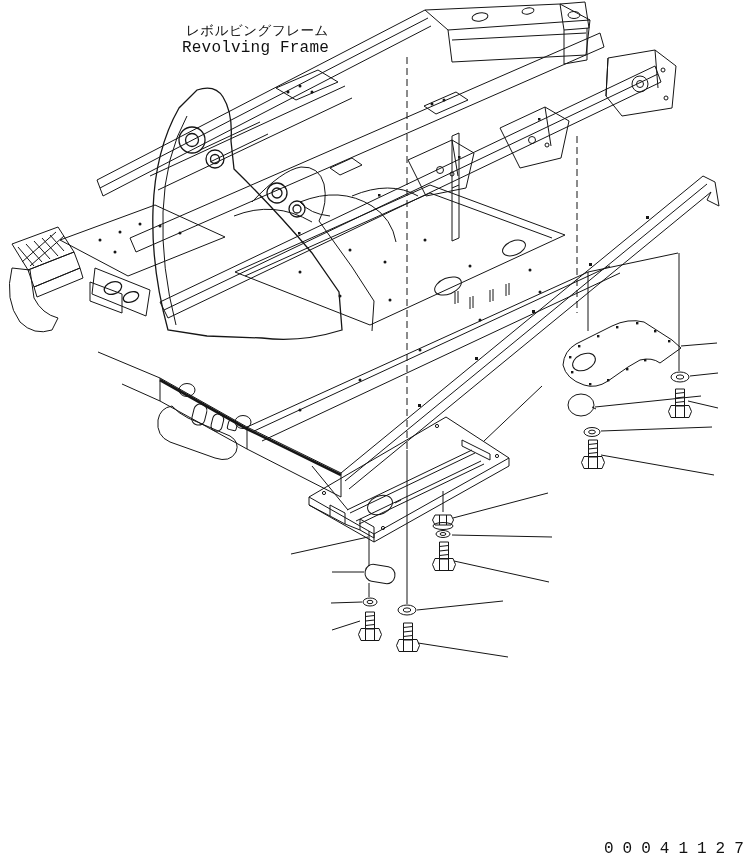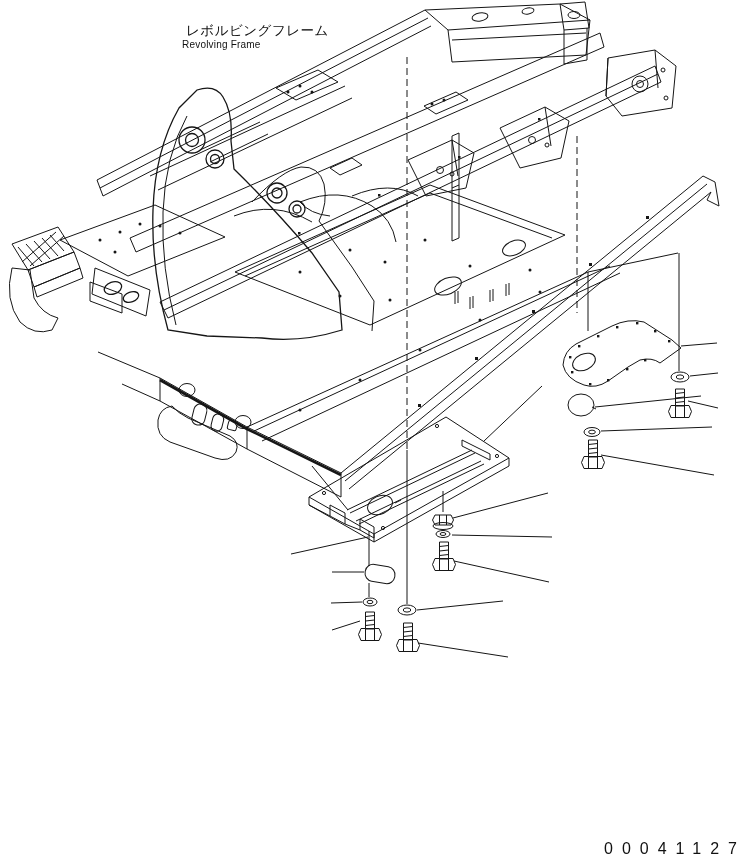--- a/index.html
+++ b/index.html
@@ -1,20 +1,20 @@
 <!DOCTYPE html>
 <html><head>
 <meta charset="utf-8">
 <style>
   html,body{margin:0;padding:0;background:#ffffff;}
   .canvas{position:relative;width:754px;height:857px;background:#ffffff;overflow:hidden;
-          font-family:Liberation Sans, sans-serif;color:#111;}
+          font-family:Liberation Mono, monospace;color:#111;}
   .canvas svg{position:absolute;left:0;top:0;}
   .title-jp{position:absolute;left:186px;top:22px;font-size:13.5px;letter-spacing:0.5px;white-space:pre;}
-  .title-en{position:absolute;left:182px;top:39px;font-size:10px;letter-spacing:0.2px;white-space:pre;text-align:center;}
+  .title-en{position:absolute;left:182px;top:39px;font-size:16px;letter-spacing:0.2px;white-space:pre;text-align:center;}
   .doc-num{position:absolute;left:604px;top:840px;font-size:16px;letter-spacing:9px;white-space:pre;}
 </style>
 </head>
 <body>
 
 <div class="canvas">
 
   <svg width="754" height="857" viewBox="0 0 754 857" stroke="#161616" fill="none" stroke-width="1">
 
     <g>

